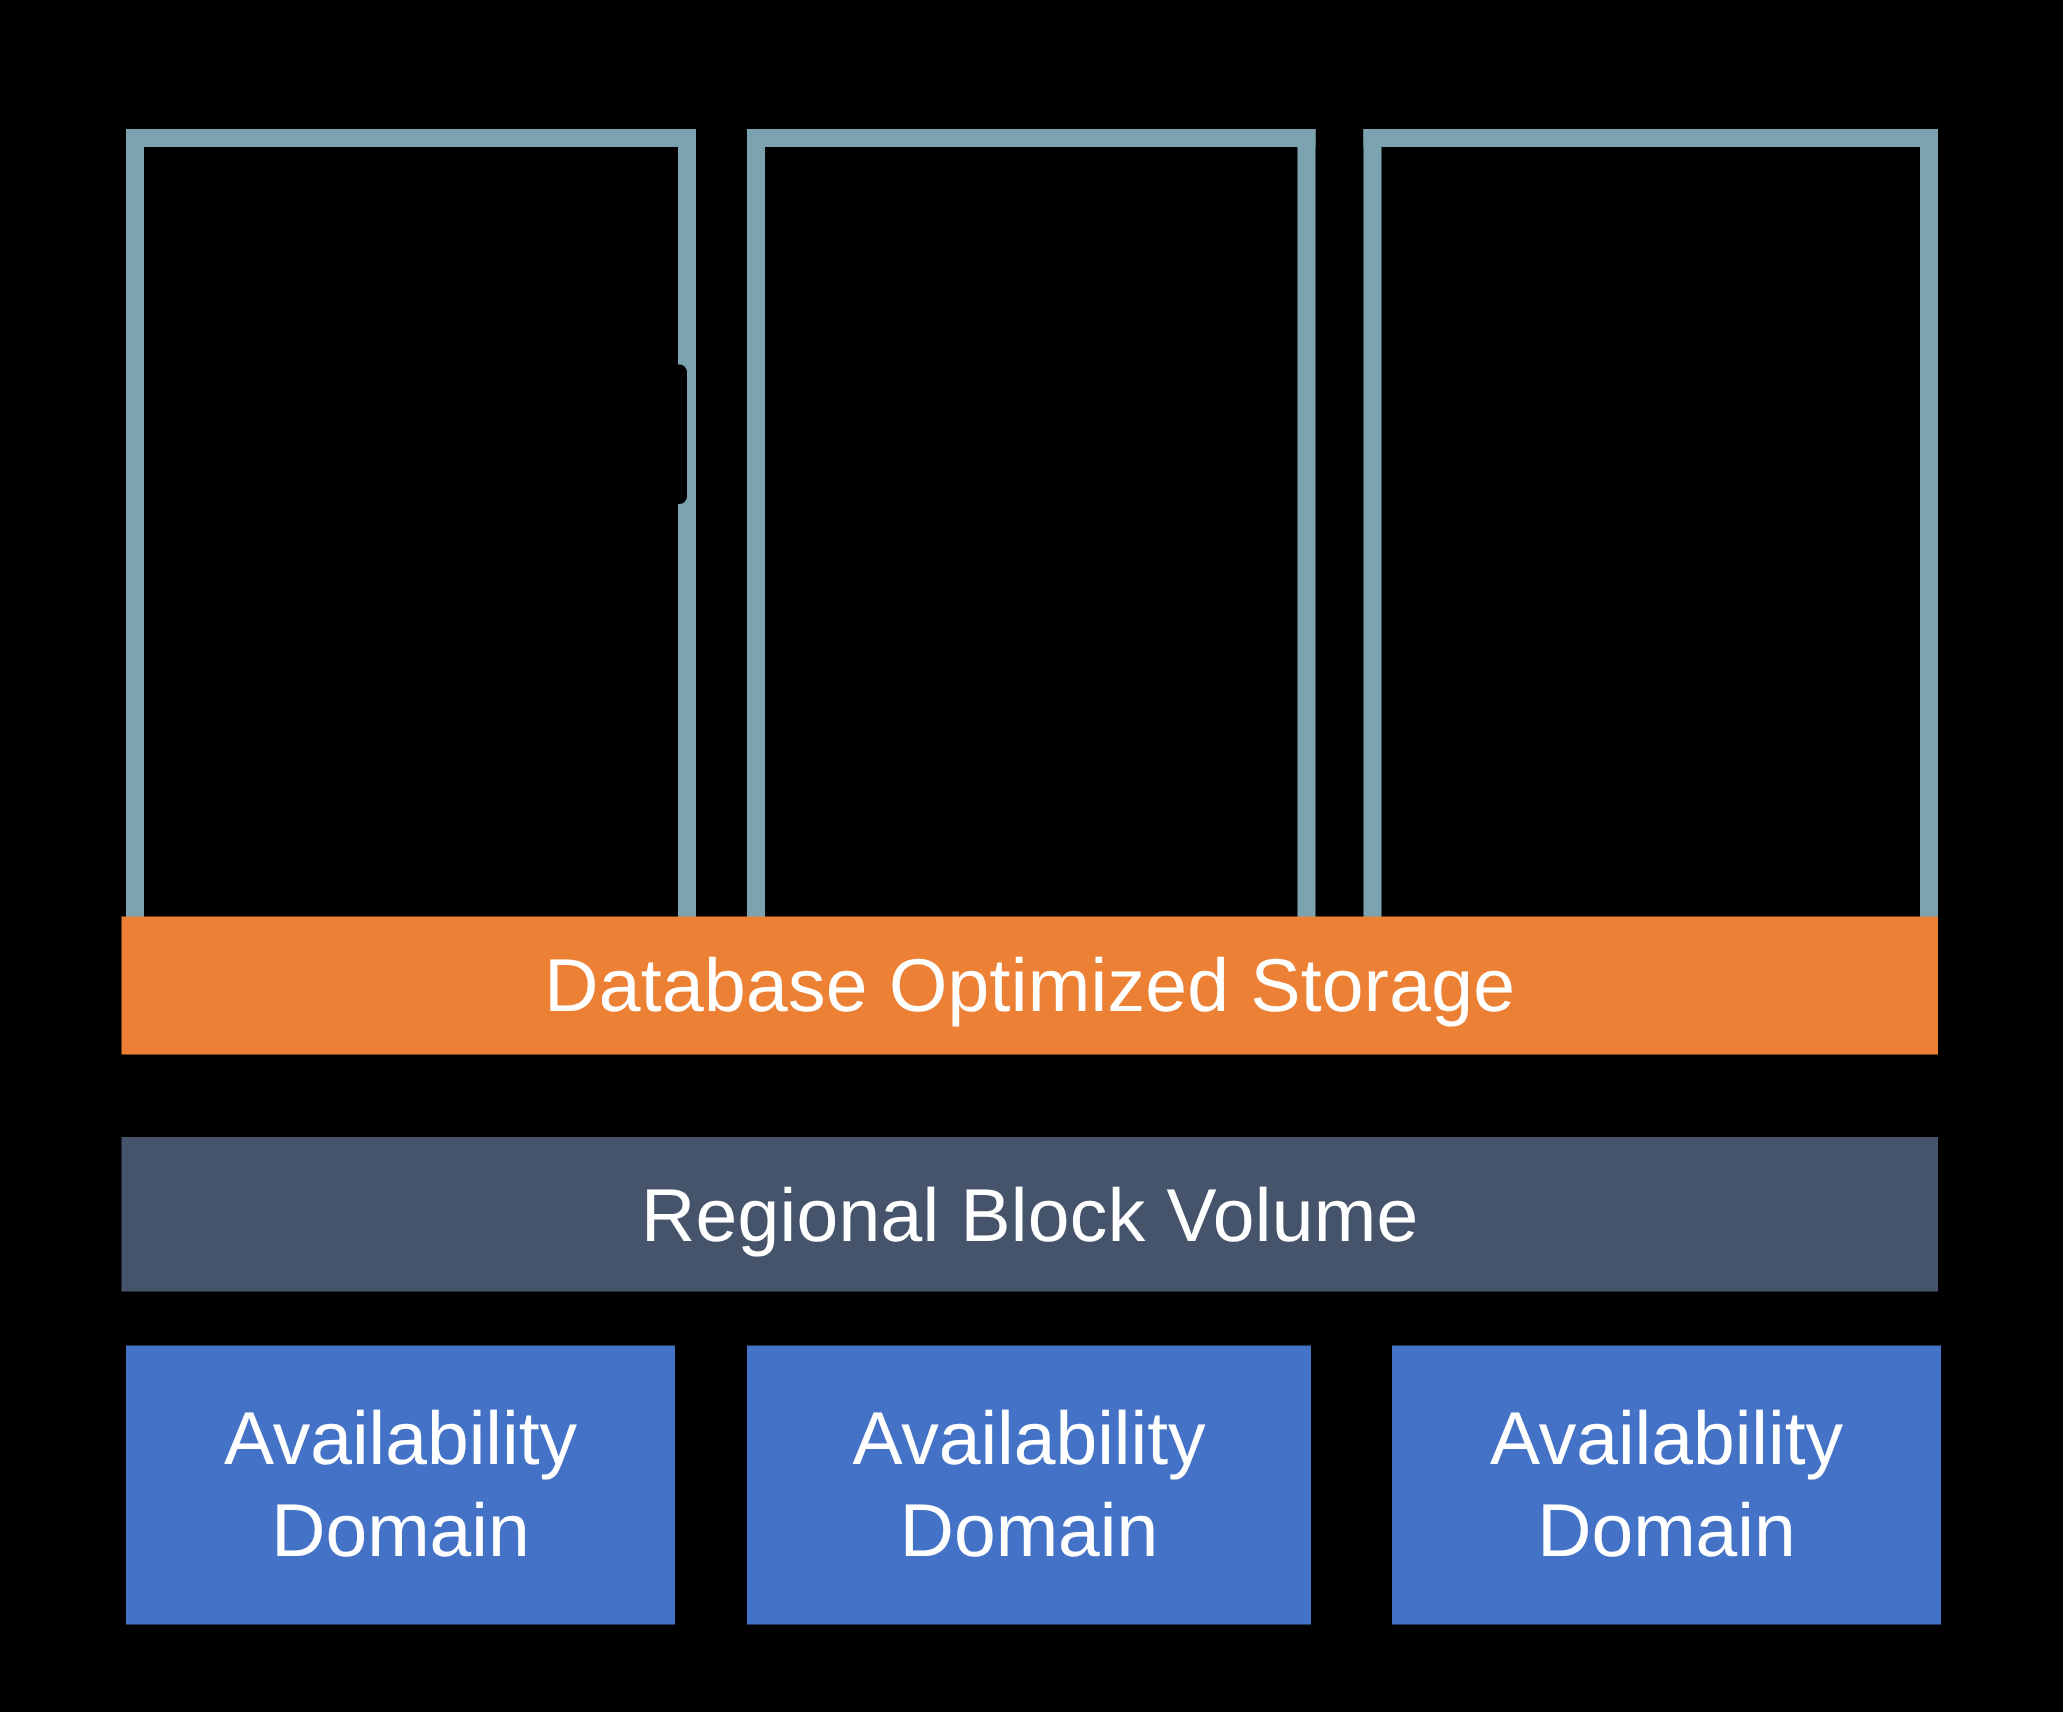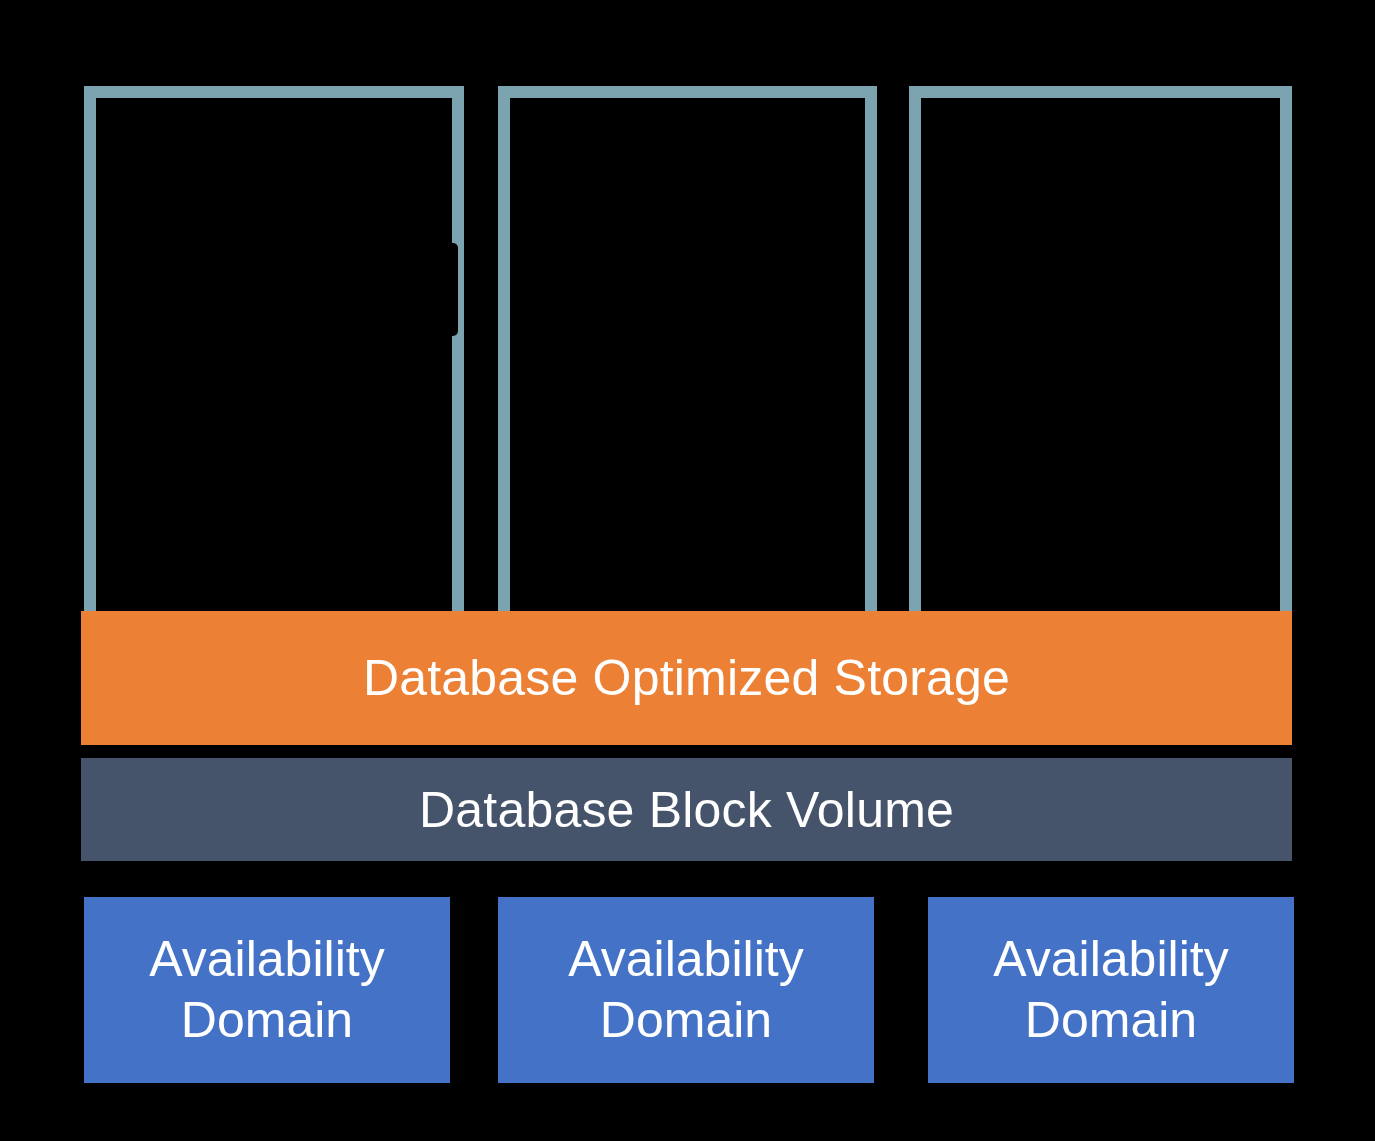--- a/index.html
+++ b/index.html
@@ -78,26 +78,26 @@
   <div class="frame" style="left:84px; top:86px; width:380px; height:530px;">
   </div>
   <div class="frame-notch" style="left:446px; top:243px; width:12px; height:93px;"></div>
 
   <div class="frame" style="left:498px; top:86px; width:379px; height:530px;">
   </div>
 
   <div class="frame" style="left:909px; top:86px; width:383px; height:530px;">
   </div>
 
-  <div class="bar bar-storage" style="left:81px; top:611px; width:1211px; height:134px;">
+  <div class="bar bar-storage" style="left:81px; top:611px; width:1211px; height:92px;">
     <span>Database Optimized Storage</span>
   </div>
 
   <div class="bar bar-volume" style="left:81px; top:758px; width:1211px; height:103px;">
-    <span>Database Block Volume</span>
+    <span>Regional Block Volume</span>
   </div>
 
   <div class="ad-box" style="left:84px; top:897px; width:366px; height:186px;">
     <span class="ad-line">Availability</span>
     <span class="ad-line">Domain</span>
   </div>
 
   <div class="ad-box" style="left:498px; top:897px; width:376px; height:186px;">
     <span class="ad-line">Availability</span>
     <span class="ad-line">Domain</span>

